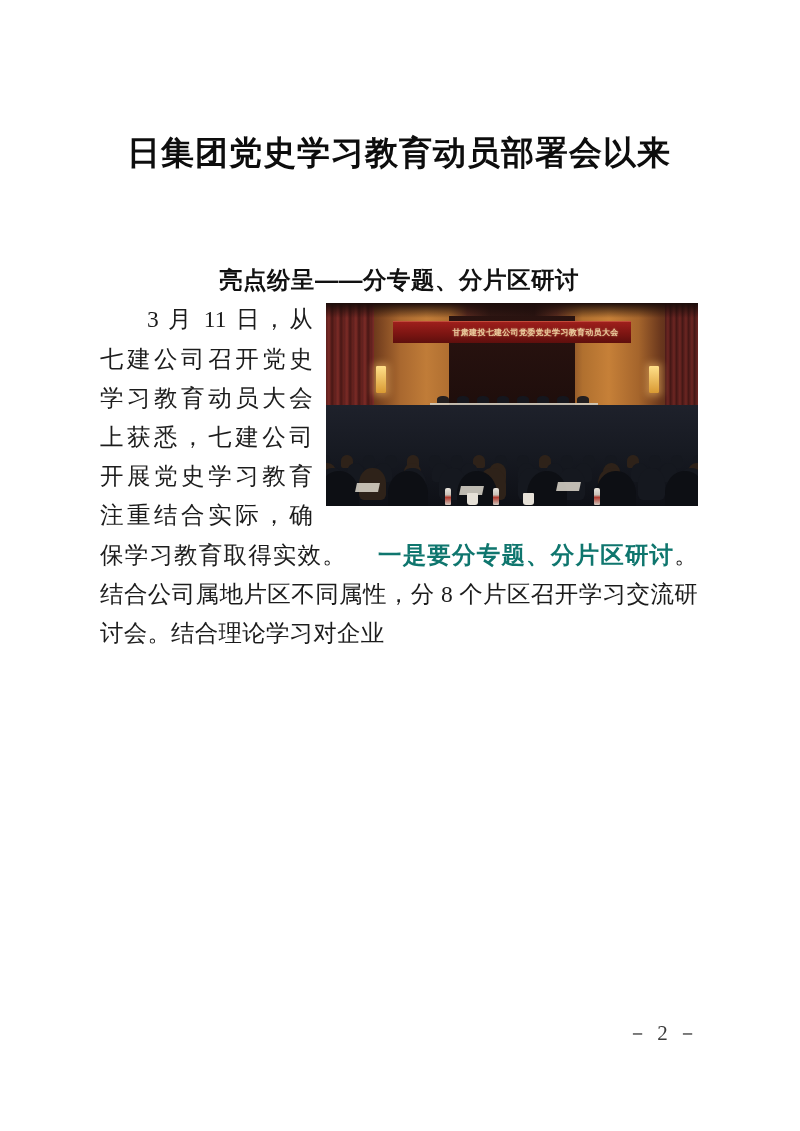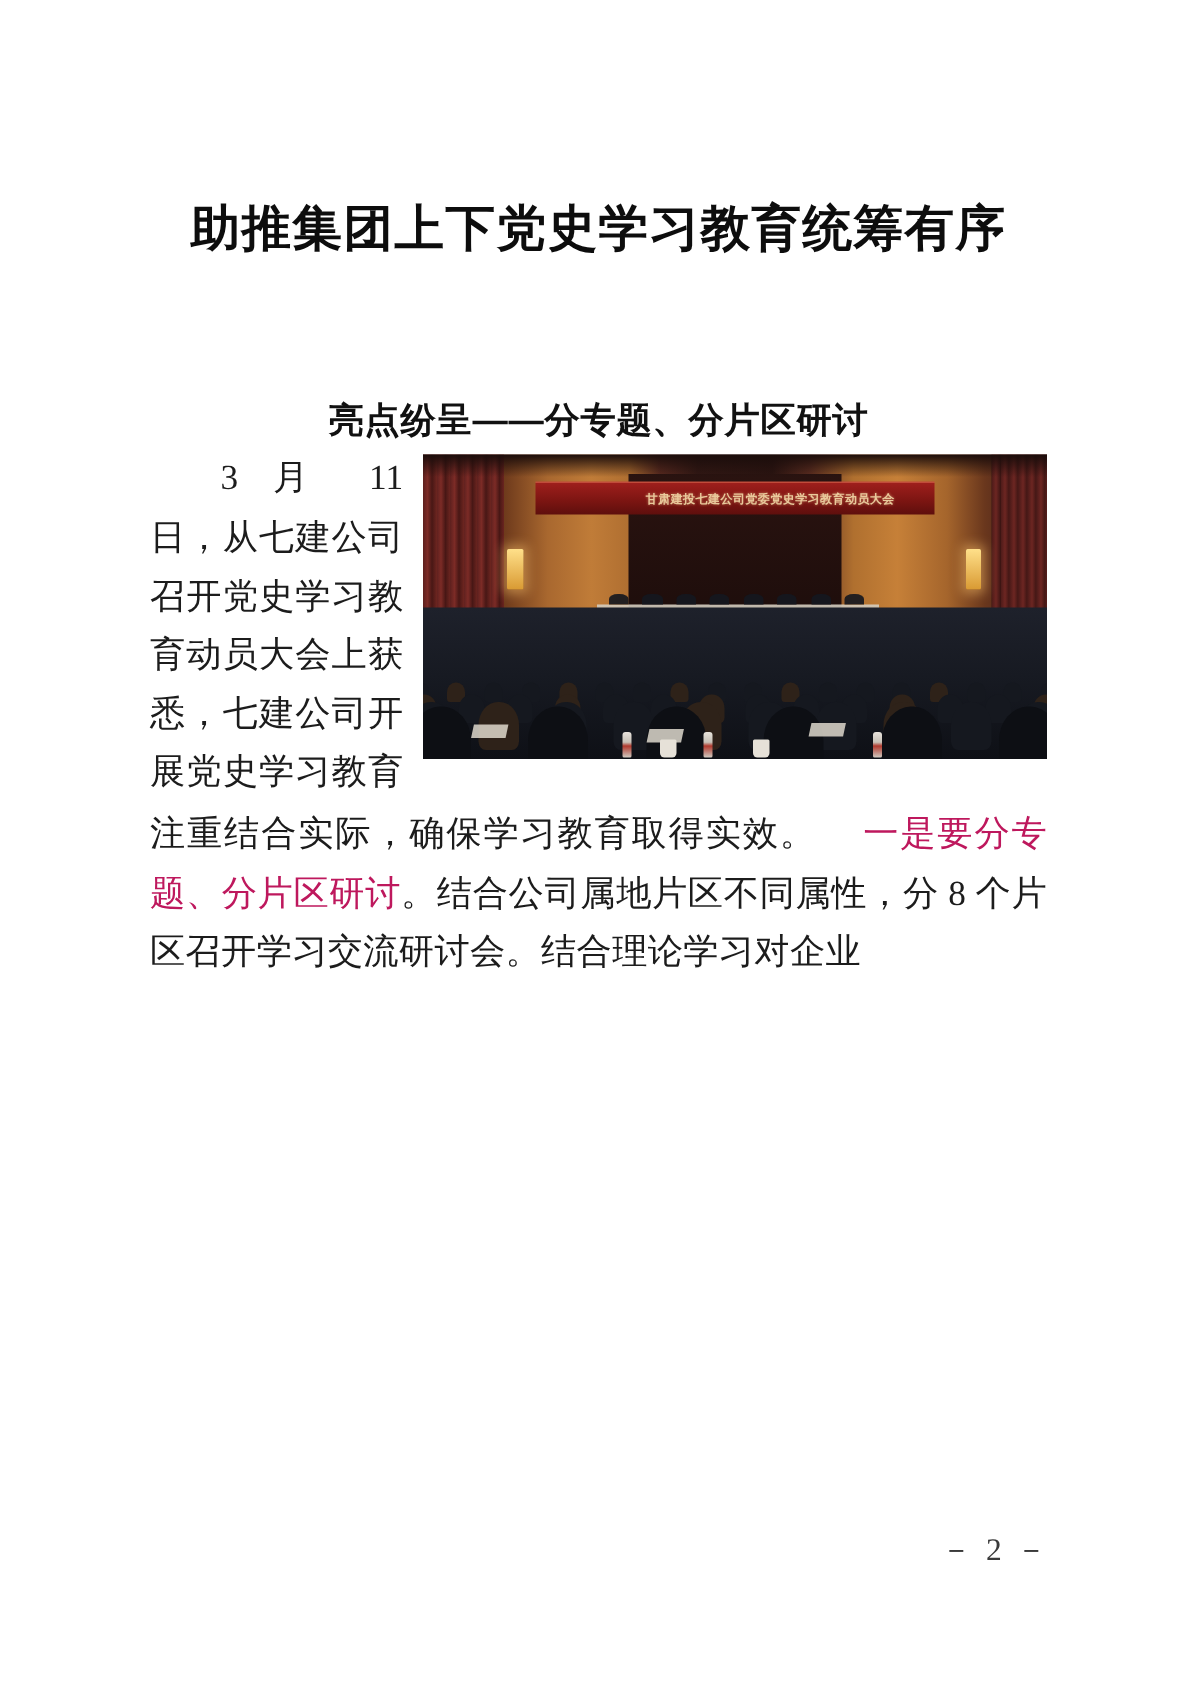--- a/index.html
+++ b/index.html
@@ -58,35 +58,34 @@
     font-size: 23.5px;
     line-height: 39.2px;
     text-align: center;
     color: #111111;
     margin: 0;
     letter-spacing: 0.5px;
   }
 
   .strong-hei {
     font-family: "Liberation Sans", "DejaVu Sans", sans-serif;
-    font-weight: normal;
-    color: #be185d;
+    font-weight: bold;
+    color: #0f766e;
     margin-left: 31px;
   }
 
   
   .photo-float {
     float: right;
     width: 372px;
     height: 203px;
     margin: 3px 0 4px 13px;
     position: relative;
     overflow: hidden;
     background: #2a1513;
-    padding-left: 44px;
   }
 
   .photo-inner { position: absolute; inset: 0; }
 
   
   .ph-wall {
     position: absolute; left: 0; top: 0; right: 0; height: 56%;
     background: linear-gradient(90deg,
       #3a1a18 0%, #4a1f1c 7%,
       #6e3a1c 13%, #a9682f 20%,
@@ -200,21 +199,21 @@
     letter-spacing: 2px;
   }
 </style>
 </head>
 <body>
 
 <div class="page">
 
   <div class="doc-body">
 
-    <h1 class="doc-title">助推集团上下党史学习教育统筹有序</h1>
+    <h1 class="doc-title">日集团党史学习教育动员部署会以来</h1>
 
 
     <div class="spacer-line"></div>
 
     <p class="subhead">亮点纷呈——分专题、分片区研讨</p>
 
     <p class="para indent">
       <span class="photo-float">
         <span class="photo-inner">
           <span class="ph-wall"></span>

